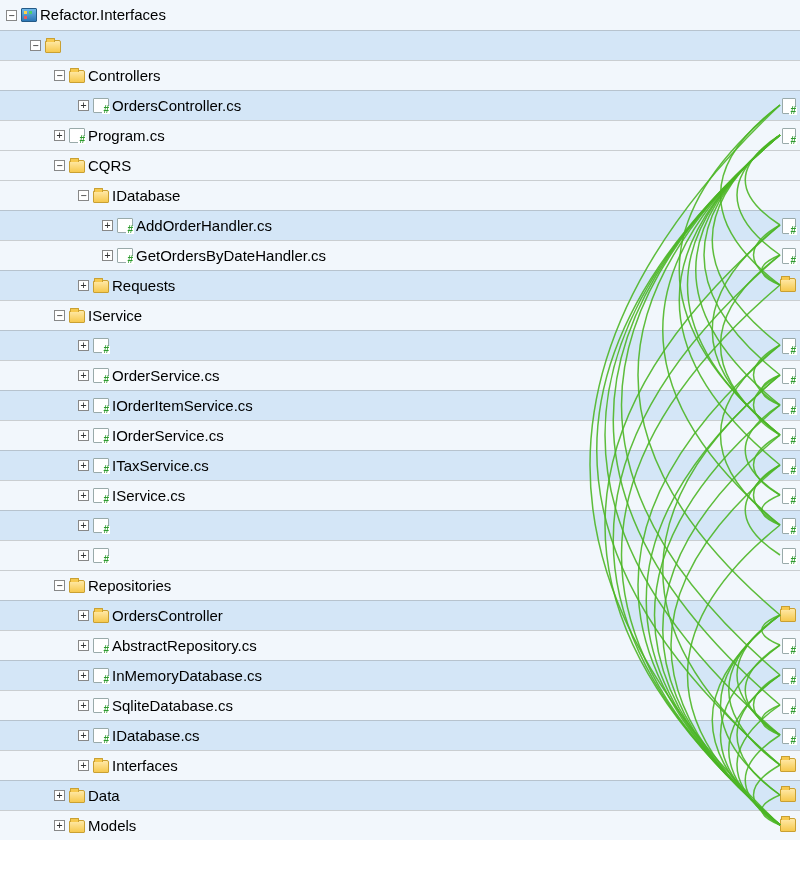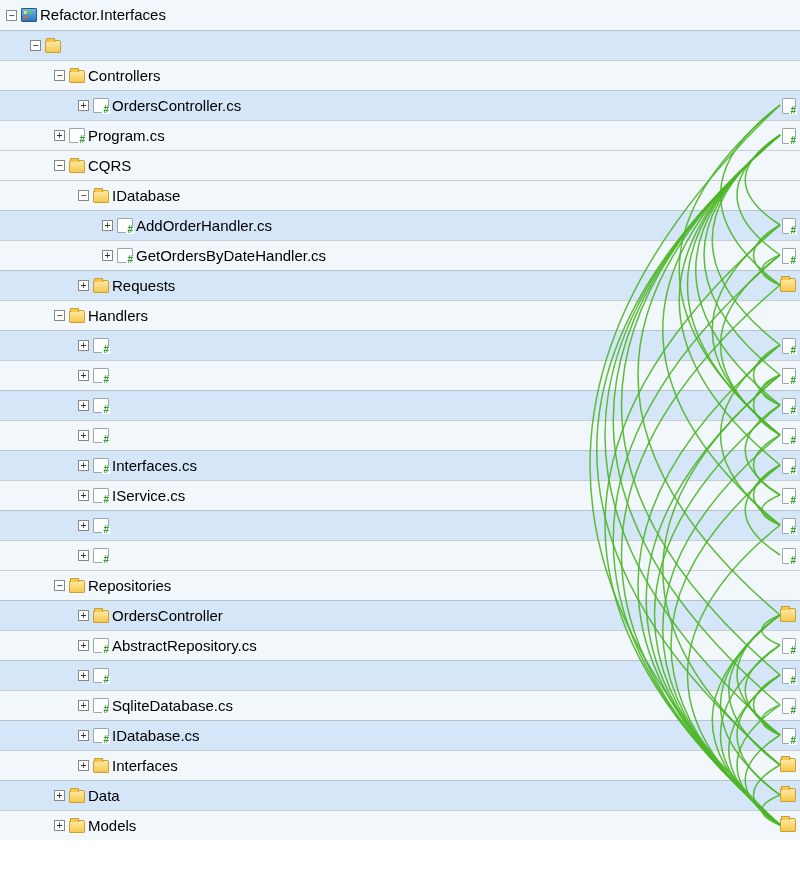--- a/index.html
+++ b/index.html
@@ -217,61 +217,64 @@
       <span class="icon folder-icon"></span>
       <span class="label">Requests</span>
       <span class="folder-mini"></span>
     </div>
     <div class="row stripe-a" style="height:30px">
       <span class="indent" style="width:54px"></span>
       <span class="expander">
         <span>−</span>
       </span>
       <span class="icon folder-icon"></span>
-      <span class="label">Handlers</span>
-    </div>
-    <div class="row stripe-b" style="height:30px">
-      <span class="indent" style="width:78px"></span>
-      <span class="expander">
-        <span>+</span>
-      </span>
-      <span class="icon cs-icon"></span>
-      <span class="cs-mini"></span>
-    </div>
-    <div class="row stripe-a" style="height:30px">
-      <span class="indent" style="width:78px"></span>
-      <span class="expander">
-        <span>+</span>
-      </span>
-      <span class="icon cs-icon"></span>
-      <span class="cs-mini"></span>
-    </div>
-    <div class="row stripe-b" style="height:30px">
-      <span class="indent" style="width:78px"></span>
-      <span class="expander">
-        <span>+</span>
-      </span>
-      <span class="icon cs-icon"></span>
-      <span class="cs-mini"></span>
-    </div>
-    <div class="row stripe-a" style="height:30px">
-      <span class="indent" style="width:78px"></span>
-      <span class="expander">
-        <span>+</span>
-      </span>
-      <span class="icon cs-icon"></span>
-      <span class="cs-mini"></span>
-    </div>
-    <div class="row stripe-b" style="height:30px">
-      <span class="indent" style="width:78px"></span>
-      <span class="expander">
-        <span>+</span>
-      </span>
-      <span class="icon cs-icon"></span>
-      <span class="label">Interfaces.cs</span>
+      <span class="label">IService</span>
+    </div>
+    <div class="row stripe-b" style="height:30px">
+      <span class="indent" style="width:78px"></span>
+      <span class="expander">
+        <span>+</span>
+      </span>
+      <span class="icon cs-icon"></span>
+      <span class="cs-mini"></span>
+    </div>
+    <div class="row stripe-a" style="height:30px">
+      <span class="indent" style="width:78px"></span>
+      <span class="expander">
+        <span>+</span>
+      </span>
+      <span class="icon cs-icon"></span>
+      <span class="label">OrderService.cs</span>
+      <span class="cs-mini"></span>
+    </div>
+    <div class="row stripe-b" style="height:30px">
+      <span class="indent" style="width:78px"></span>
+      <span class="expander">
+        <span>+</span>
+      </span>
+      <span class="icon cs-icon"></span>
+      <span class="label">IOrderItemService.cs</span>
+      <span class="cs-mini"></span>
+    </div>
+    <div class="row stripe-a" style="height:30px">
+      <span class="indent" style="width:78px"></span>
+      <span class="expander">
+        <span>+</span>
+      </span>
+      <span class="icon cs-icon"></span>
+      <span class="label">IOrderService.cs</span>
+      <span class="cs-mini"></span>
+    </div>
+    <div class="row stripe-b" style="height:30px">
+      <span class="indent" style="width:78px"></span>
+      <span class="expander">
+        <span>+</span>
+      </span>
+      <span class="icon cs-icon"></span>
+      <span class="label">ITaxService.cs</span>
       <span class="cs-mini"></span>
     </div>
     <div class="row stripe-a" style="height:30px">
       <span class="indent" style="width:78px"></span>
       <span class="expander">
         <span>+</span>
       </span>
       <span class="icon cs-icon"></span>
       <span class="label">IService.cs</span>
       <span class="cs-mini"></span>
@@ -317,20 +320,21 @@
       <span class="icon cs-icon"></span>
       <span class="label">AbstractRepository.cs</span>
       <span class="cs-mini"></span>
     </div>
     <div class="row stripe-b" style="height:30px">
       <span class="indent" style="width:78px"></span>
       <span class="expander">
         <span>+</span>
       </span>
       <span class="icon cs-icon"></span>
+      <span class="label">InMemoryDatabase.cs</span>
       <span class="cs-mini"></span>
     </div>
     <div class="row stripe-a" style="height:30px">
       <span class="indent" style="width:78px"></span>
       <span class="expander">
         <span>+</span>
       </span>
       <span class="icon cs-icon"></span>
       <span class="label">SqliteDatabase.cs</span>
       <span class="cs-mini"></span>

